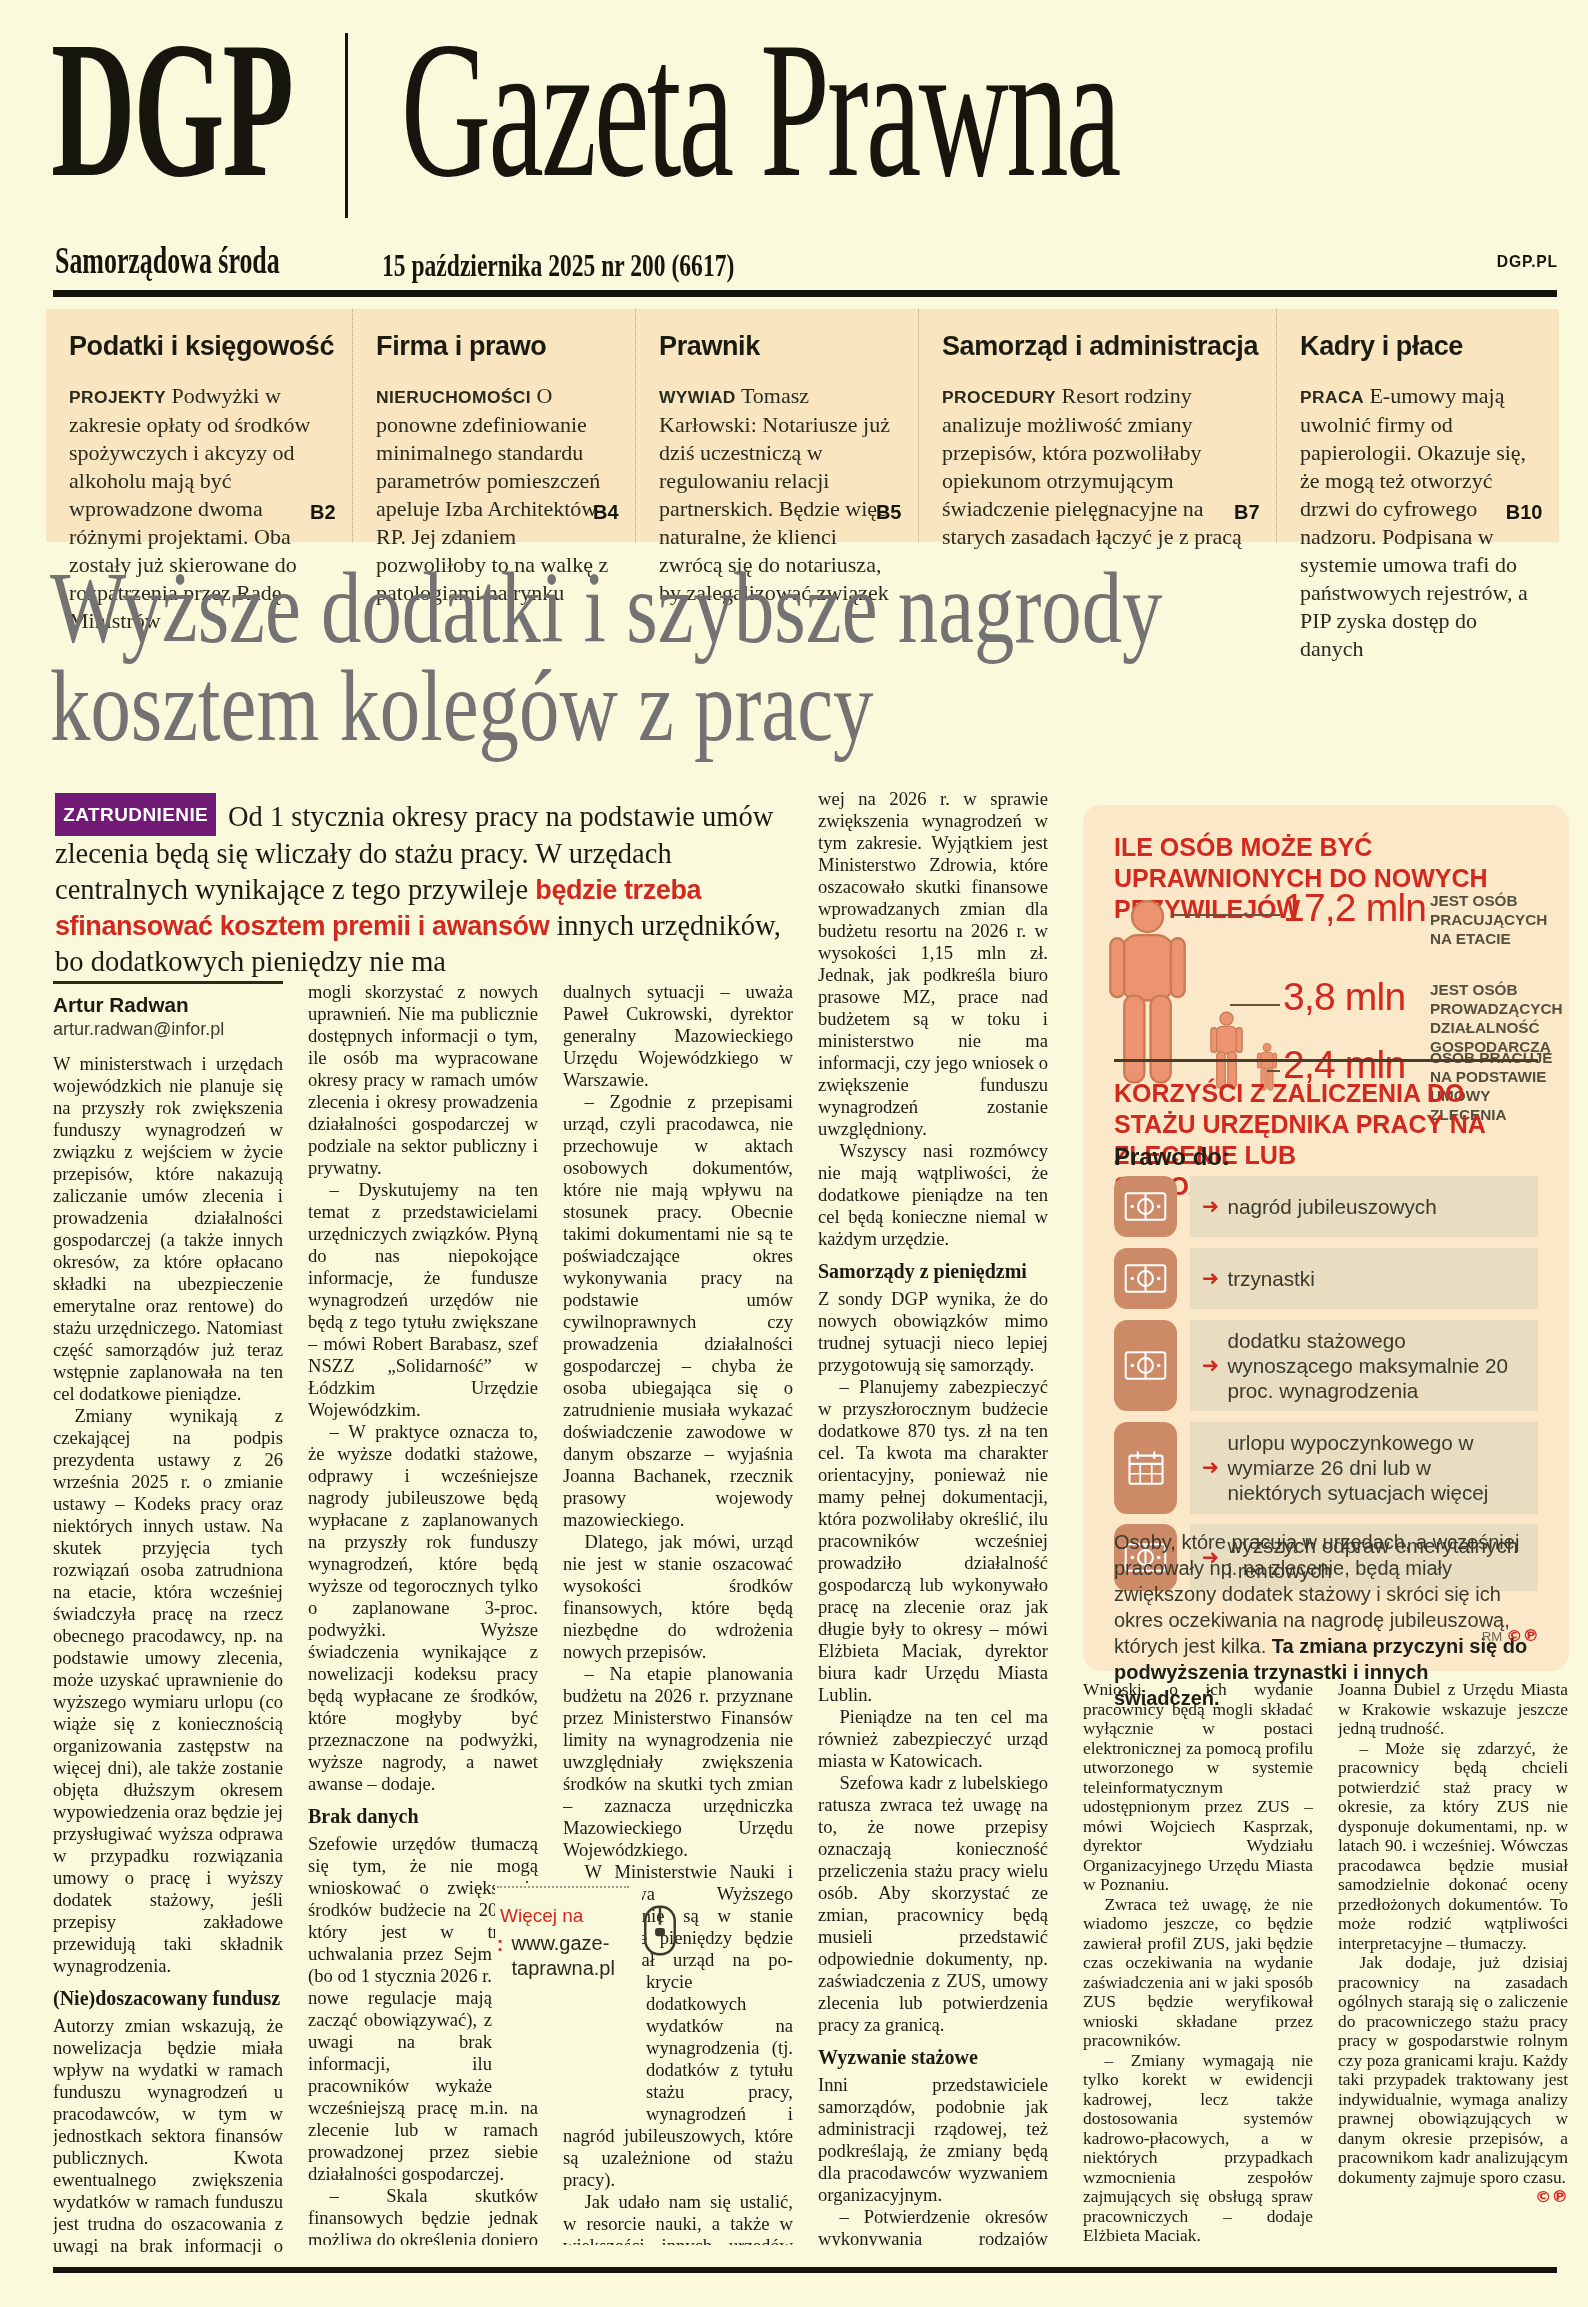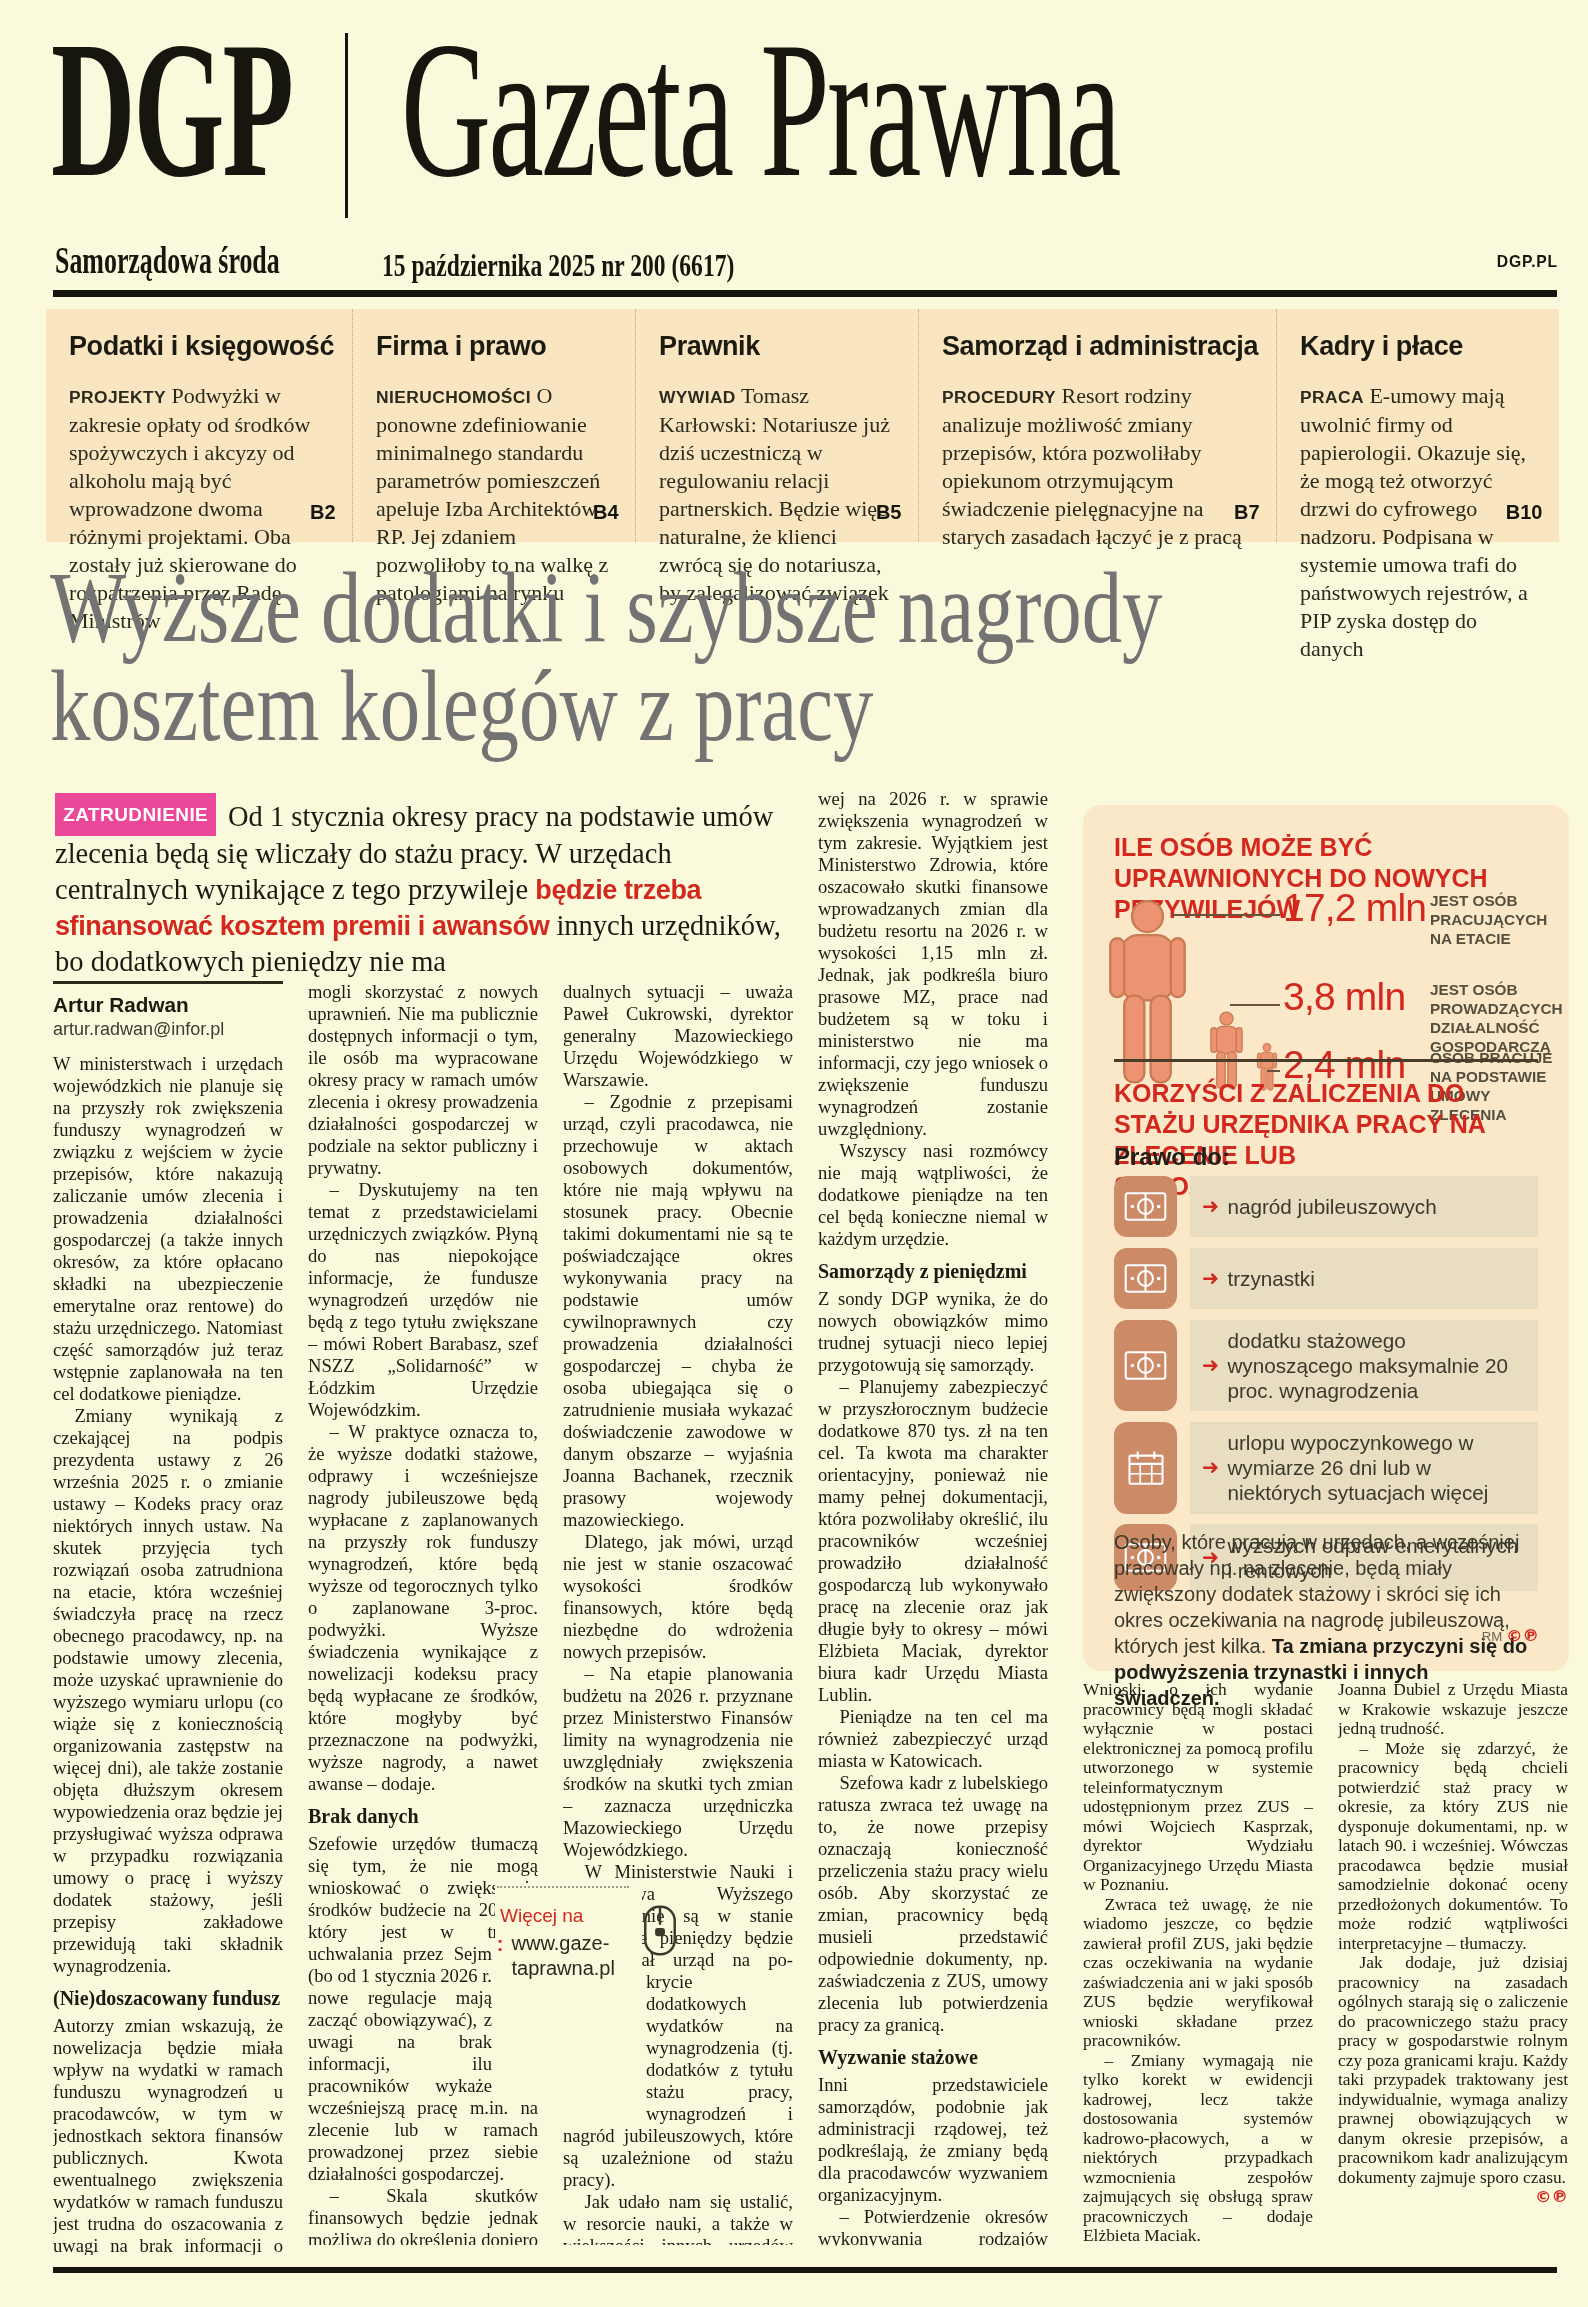--- a/index.html
+++ b/index.html
@@ -33,21 +33,21 @@
   .tz + .tz { border-left:1.7px dotted #b7a27f; }
   .tz h2 { font-family:"Liberation Sans",sans-serif; font-size:27px; letter-spacing:-0.4px; white-space:nowrap; margin-bottom:20px; color:#1b1b12; }
   .tz p { font-size:22px; line-height:28px; color:#2a2a1d; padding-right:5px; }
   .tz .kick { font-family:"Liberation Sans",sans-serif; font-weight:bold; font-size:17.4px; letter-spacing:0.4px; }
   .tz .pref { position:absolute; right:16.5px; bottom:18px; font-family:"Liberation Sans",sans-serif; font-weight:bold; font-size:20px; }
 
   
   .hl { left:50px; top:559px; font-size:101px; line-height:98px; font-weight:normal; color:#737373; }
   .hl .sx { transform:scaleX(0.80); }
   .lead { left:55px; top:793px; width:745px; font-size:28.5px; line-height:36px; color:#1b1b12; }
-  .lead .tag { display:inline-block; background:#ec4899; color:#fff; font-family:"Liberation Sans",sans-serif;
+  .lead .tag { display:inline-block; background:#701a75; color:#fff; font-family:"Liberation Sans",sans-serif;
                font-weight:bold; font-size:19px; letter-spacing:0.4px; padding:4.1px 8.3px 3.3px; margin-right:11.6px;
                vertical-align:5px; }
   .lead .redbold { color:#D2281E; font-weight:bold; font-family:"Liberation Sans",sans-serif; font-size:27px; letter-spacing:-0.4px; }
 
   
   .bcol { width:230px; overflow:hidden; font-size:18.6px; line-height:22px; text-align:justify; hyphens:auto; color:#1b1b12; }
   .bcol p { margin:0; }
   .bcol p.in { text-indent:21.5px; }
   .bcol h3 { font-size:20px; line-height:23px; margin:10px 0 5px; font-weight:bold; text-align:left; }
   .c1 { left:53px;  top:981px; height:1274px; }

